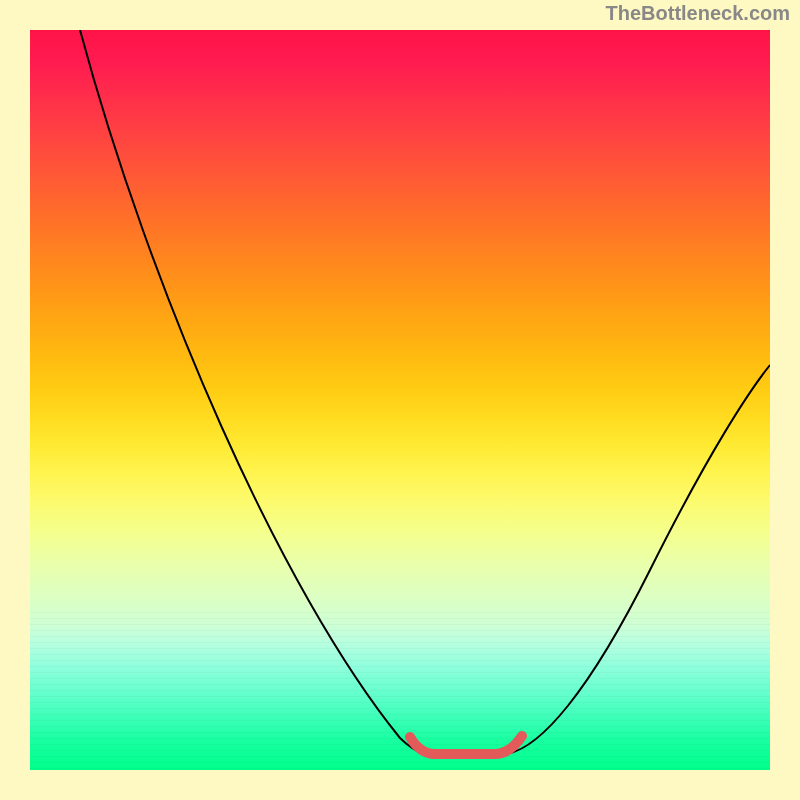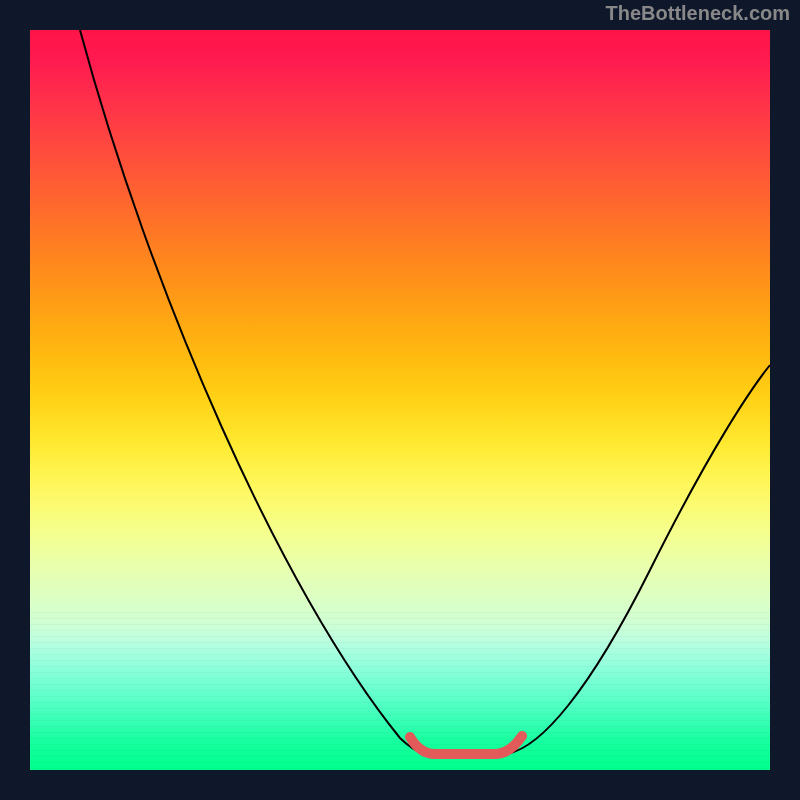--- a/index.html
+++ b/index.html
@@ -1,17 +1,17 @@
 <!DOCTYPE html>
 <html><head>
 <meta charset="utf-8">
 <style>
   * { margin: 0; padding: 0; box-sizing: border-box; }
   body { width: 800px; height: 800px; overflow: hidden; background: #000; font-family: Arial, sans-serif; }
-  .container { position: relative; width: 800px; height: 800px; background: #0f172a; }
+  .container { position: relative; width: 800px; height: 800px; background: #fef9c3; }
   .watermark { position: absolute; top: 2px; right: 10px; color: #888; font-size: 20px; font-weight: bold; z-index: 10; }
   .plot-area { position: absolute; left: 30px; top: 30px; width: 740px; height: 740px; overflow: hidden; }
   .gradient {
     position: absolute; inset: 0;
     background: linear-gradient(to bottom,
       #ff1448 0%,
       #ff1a50 4%,
       #ff2a4c 8%,
       #ff3a45 12%,
       #ff4a3e 16%,

